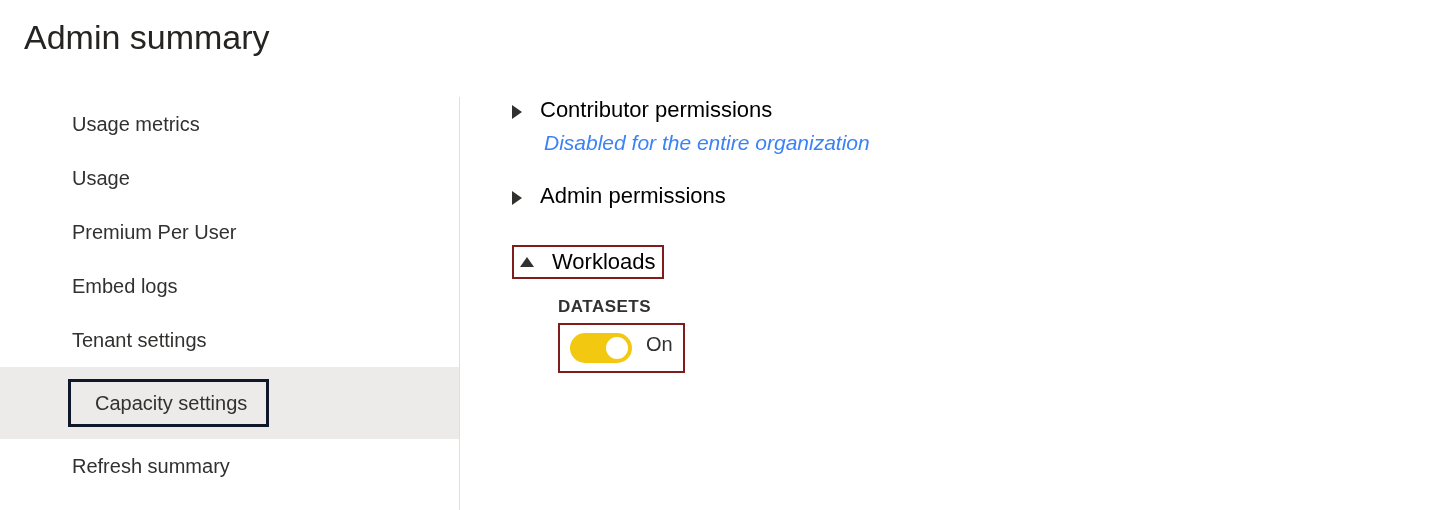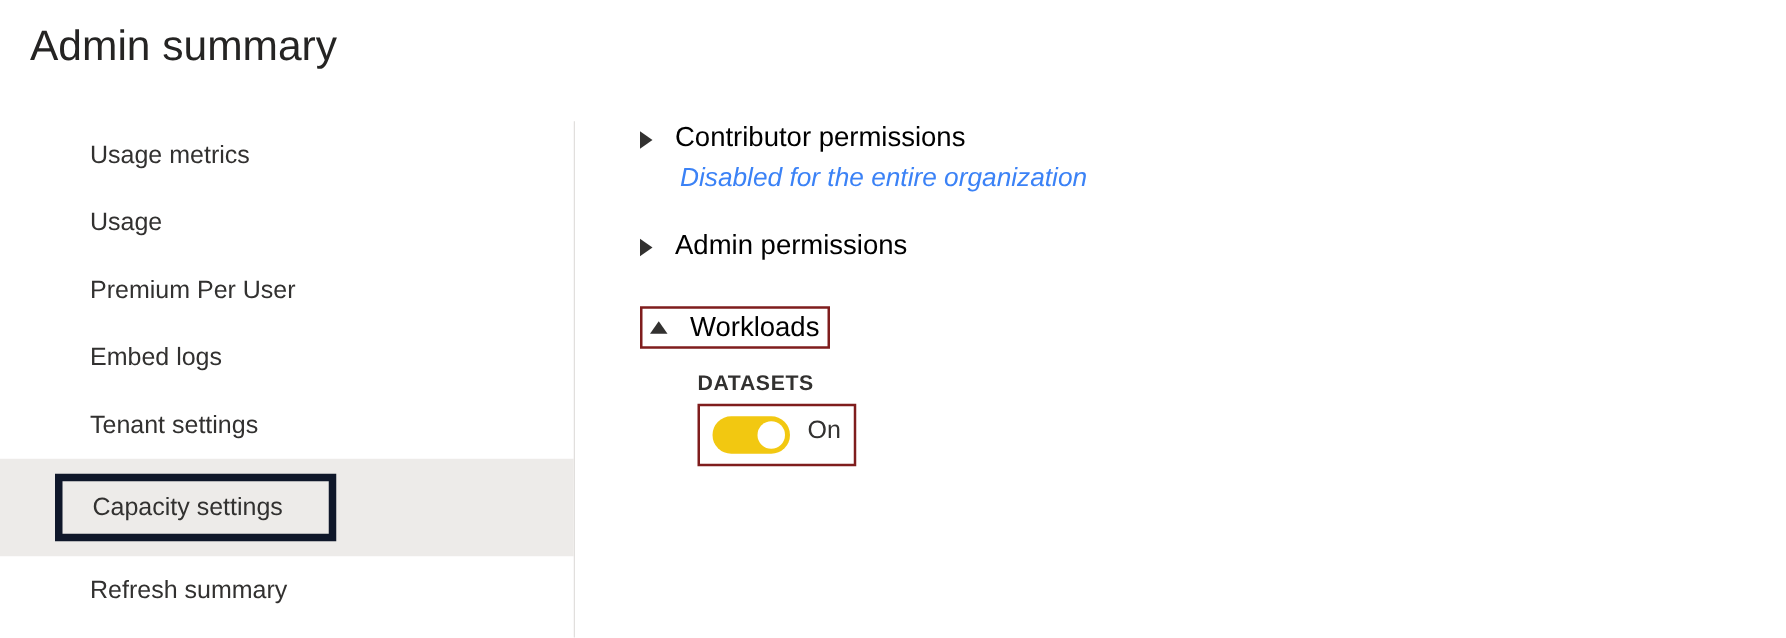--- a/index.html
+++ b/index.html
@@ -128,23 +128,23 @@
     .toggle-label {
       font-size: 20px;
       color: #323130;
     }
     .highlight-box {
       border: 2px solid #7f1d1d;
       padding: 2px 6px;
       display: inline-flex;
     }
     .highlight-wrap-sidebar {
-      border: 6px solid #0f172a;
+      border: 3px solid #0f172a;
       display: block;
-      margin-left: 44px;
+      margin-left: 68px;
       margin-right: 190px;
       padding: 6px 16px 6px 24px;
     }
     .section-row.workloads {
       margin-bottom: 0;
     }
     .wl-highlight {
       display: inline-block;
     }
     .toggle-highlight {

